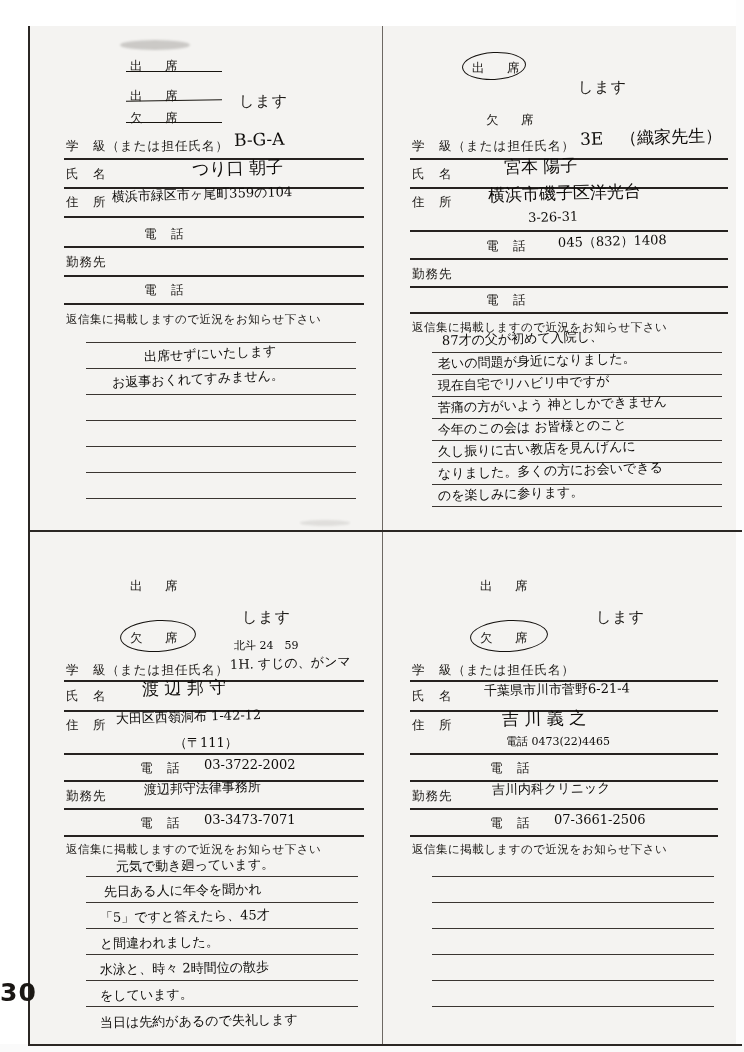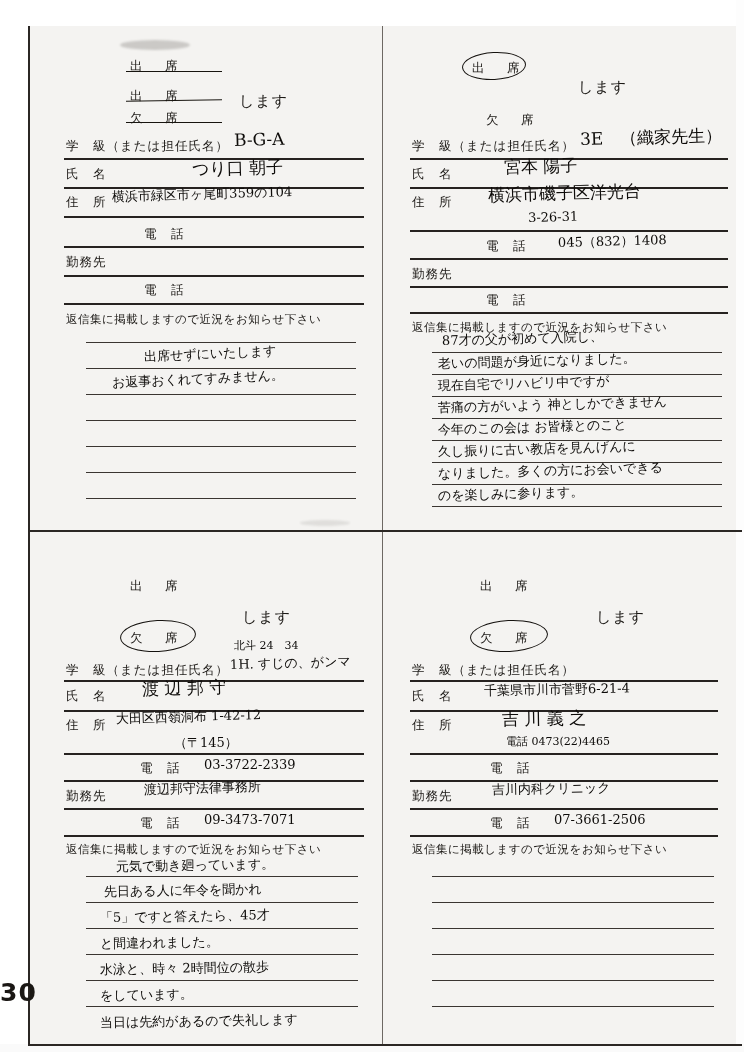--- a/index.html
+++ b/index.html
@@ -271,44 +271,44 @@
     </div>
   </div>
 
   <div class="card bl">
     <div class="card-inner">
       <span class="printed spaced" style="left:96px; top:40px;">出　席</span>
       <span class="printed" style="left:208px; top:70px; font-size:15px;">します</span>
       <span class="printed spaced" style="left:96px; top:92px;">欠　席</span>
       <div class="circle-mark" style="left:86px; top:82px; width:74px; height:30px;"></div>
 
-      <span class="hand xs" style="left:200px; top:100px;">北斗 24　34</span>
+      <span class="hand xs" style="left:200px; top:100px;">北斗 24　59</span>
       <span class="printed" style="left:32px; top:124px;">学　級（または担任氏名）</span>
       <span class="hand sm slant" style="left:196px; top:118px;">1H. すじの、がンマ</span>
       <div class="rule thick" style="left:30px; top:142px; width:300px;"></div>
 
       <span class="printed" style="left:32px; top:150px;">氏　名</span>
       <span class="hand lg slant" style="left:108px; top:140px;">渡 辺 邦 守</span>
       <div class="rule thick" style="left:30px; top:172px; width:300px;"></div>
 
       <span class="printed" style="left:32px; top:179px;">住　所</span>
       <span class="hand sm slant" style="left:82px; top:172px;">大田区西嶺洞布 1-42-12</span>
-      <span class="hand sm" style="left:140px; top:196px;">（〒145）</span>
+      <span class="hand sm" style="left:140px; top:196px;">（〒111）</span>
       <div class="rule thick" style="left:30px; top:215px; width:300px;"></div>
 
       <span class="printed" style="left:106px; top:222px;">電　話</span>
-      <span class="hand sm" style="left:170px; top:219px;">03-3722-2339</span>
+      <span class="hand sm" style="left:170px; top:219px;">03-3722-2002</span>
       <div class="rule thick" style="left:30px; top:242px; width:300px;"></div>
 
       <span class="printed" style="left:32px; top:250px;">勤務先</span>
       <span class="hand sm slant" style="left:110px; top:243px;">渡辺邦守法律事務所</span>
       <div class="rule thick" style="left:30px; top:270px; width:300px;"></div>
 
       <span class="printed" style="left:106px; top:277px;">電　話</span>
-      <span class="hand sm" style="left:170px; top:274px;">09-3473-7071</span>
+      <span class="hand sm" style="left:170px; top:274px;">03-3473-7071</span>
       <div class="rule thick" style="left:30px; top:297px; width:300px;"></div>
 
       <span class="printed small" style="left:32px; top:304px;">返信集に掲載しますので近況をお知らせ下さい</span>
 
       <div class="rule" style="left:52px; top:338px; width:272px;"></div>
       <span class="hand sm slant3" style="left:82px; top:320px;">元気で動き廻っています。</span>
       <div class="rule" style="left:52px; top:364px; width:272px;"></div>
       <span class="hand sm slant3" style="left:70px; top:345px;">先日ある人に年令を聞かれ</span>
       <div class="rule" style="left:52px; top:390px; width:272px;"></div>
       <span class="hand sm slant3" style="left:66px; top:371px;">「5」ですと答えたら、45才</span>

